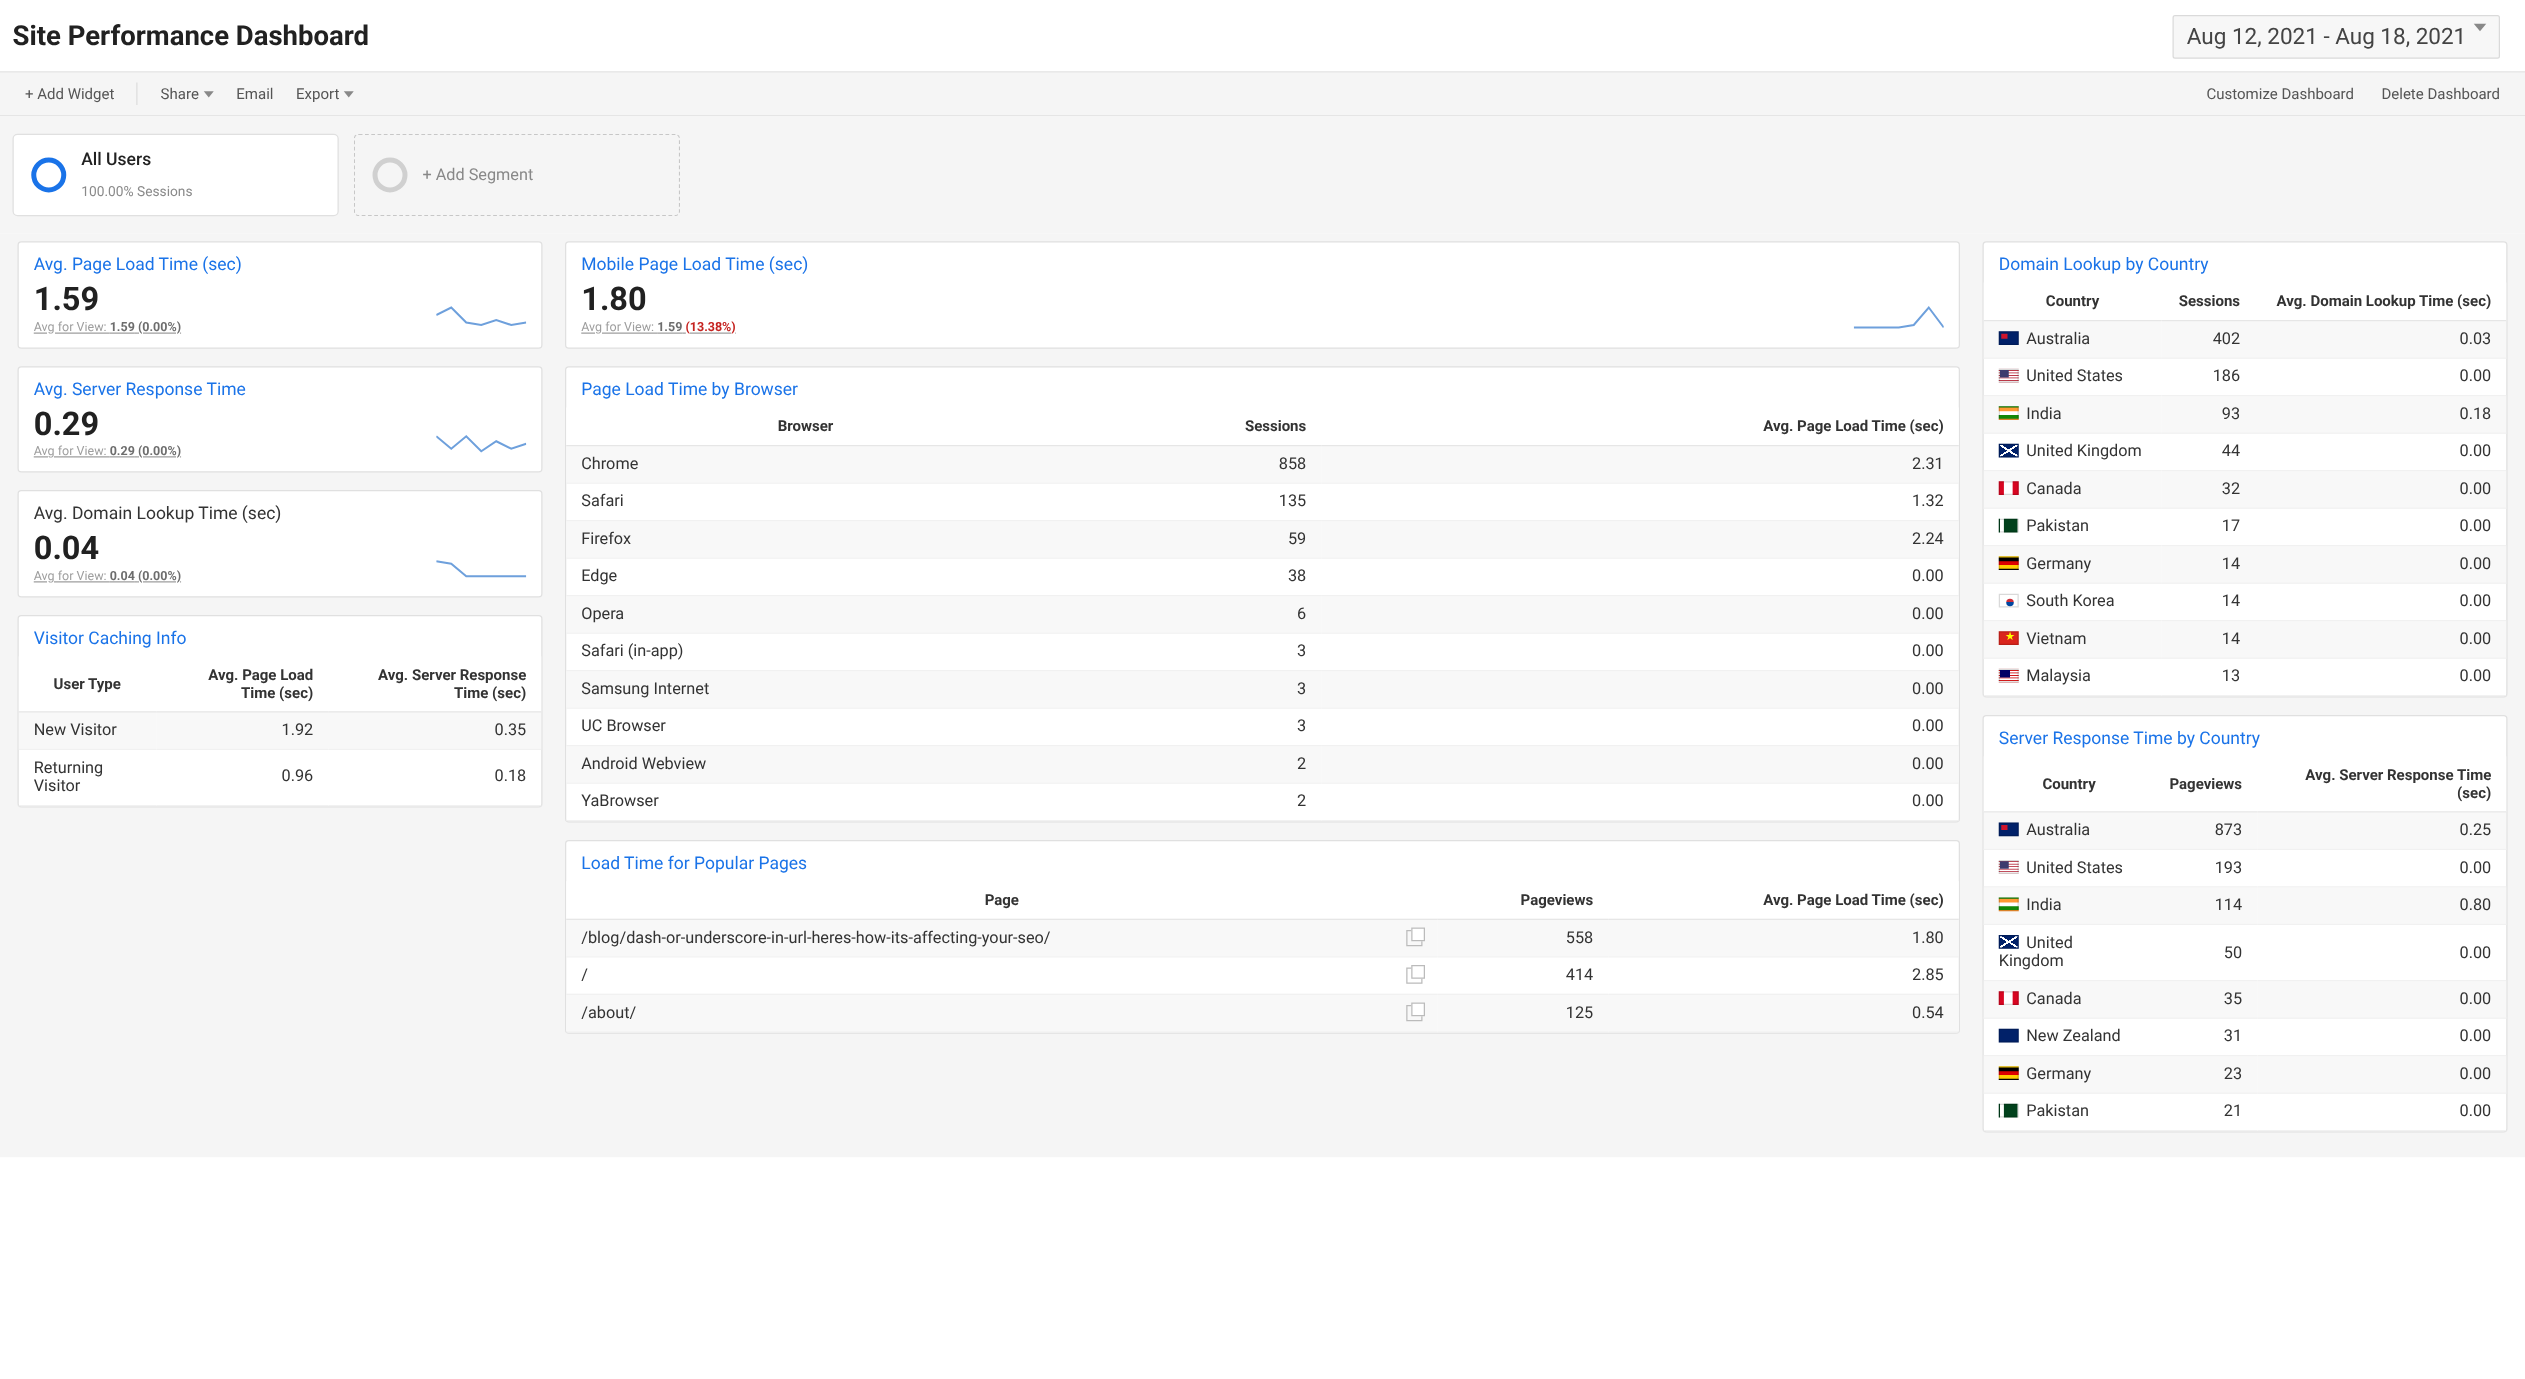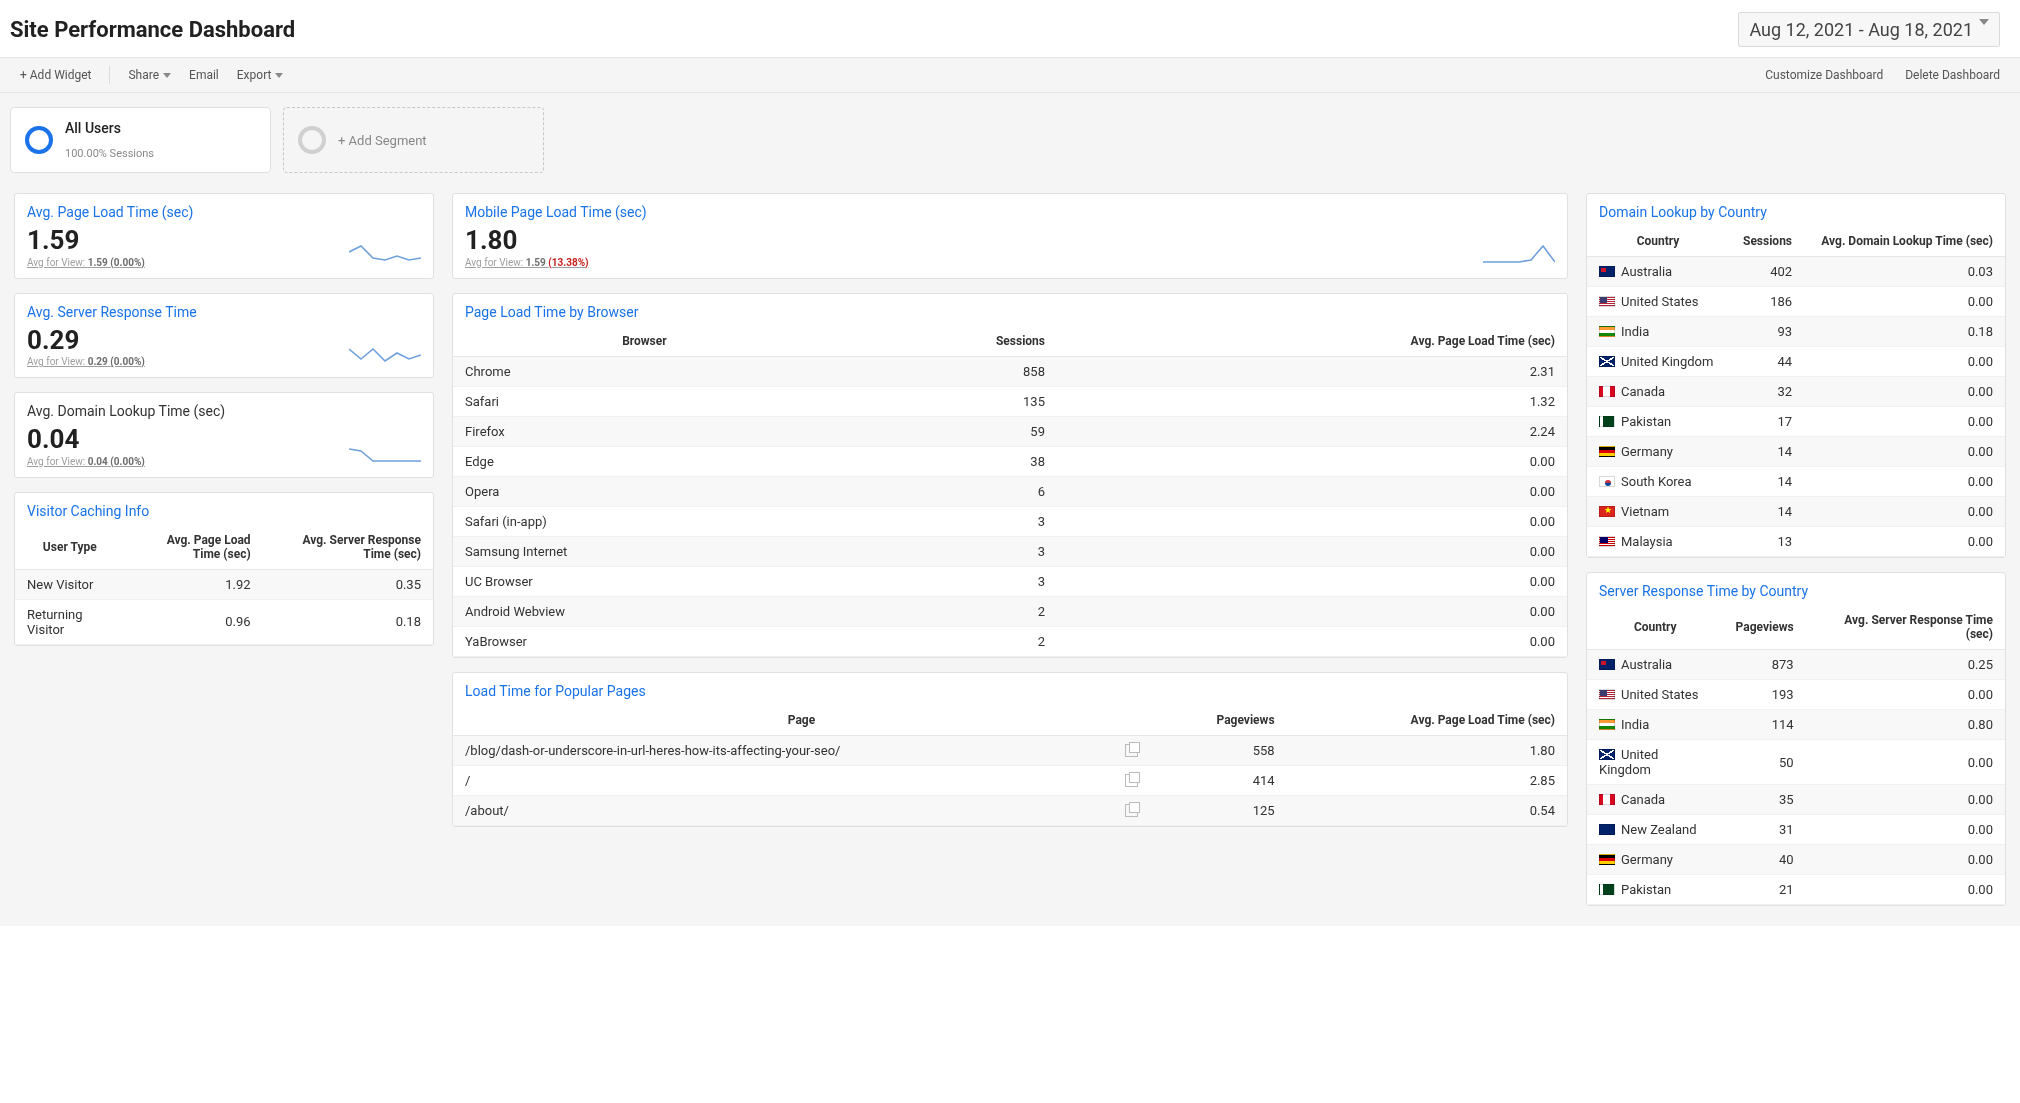--- a/index.html
+++ b/index.html
@@ -527,21 +527,21 @@
       <td class="r">35</td>
       <td class="r">0.00</td>
             </tr>
             <tr>
               <td><span class="flag flag-NZ"></span>New Zealand</td>
       <td class="r">31</td>
       <td class="r">0.00</td>
             </tr>
             <tr>
               <td><span class="flag flag-DE"></span>Germany</td>
-      <td class="r">40</td>
+      <td class="r">23</td>
       <td class="r">0.00</td>
             </tr>
             <tr>
               <td><span class="flag flag-PK"></span>Pakistan</td>
       <td class="r">21</td>
       <td class="r">0.00</td>
             </tr>
           </tbody>
       </table>
     </div>

